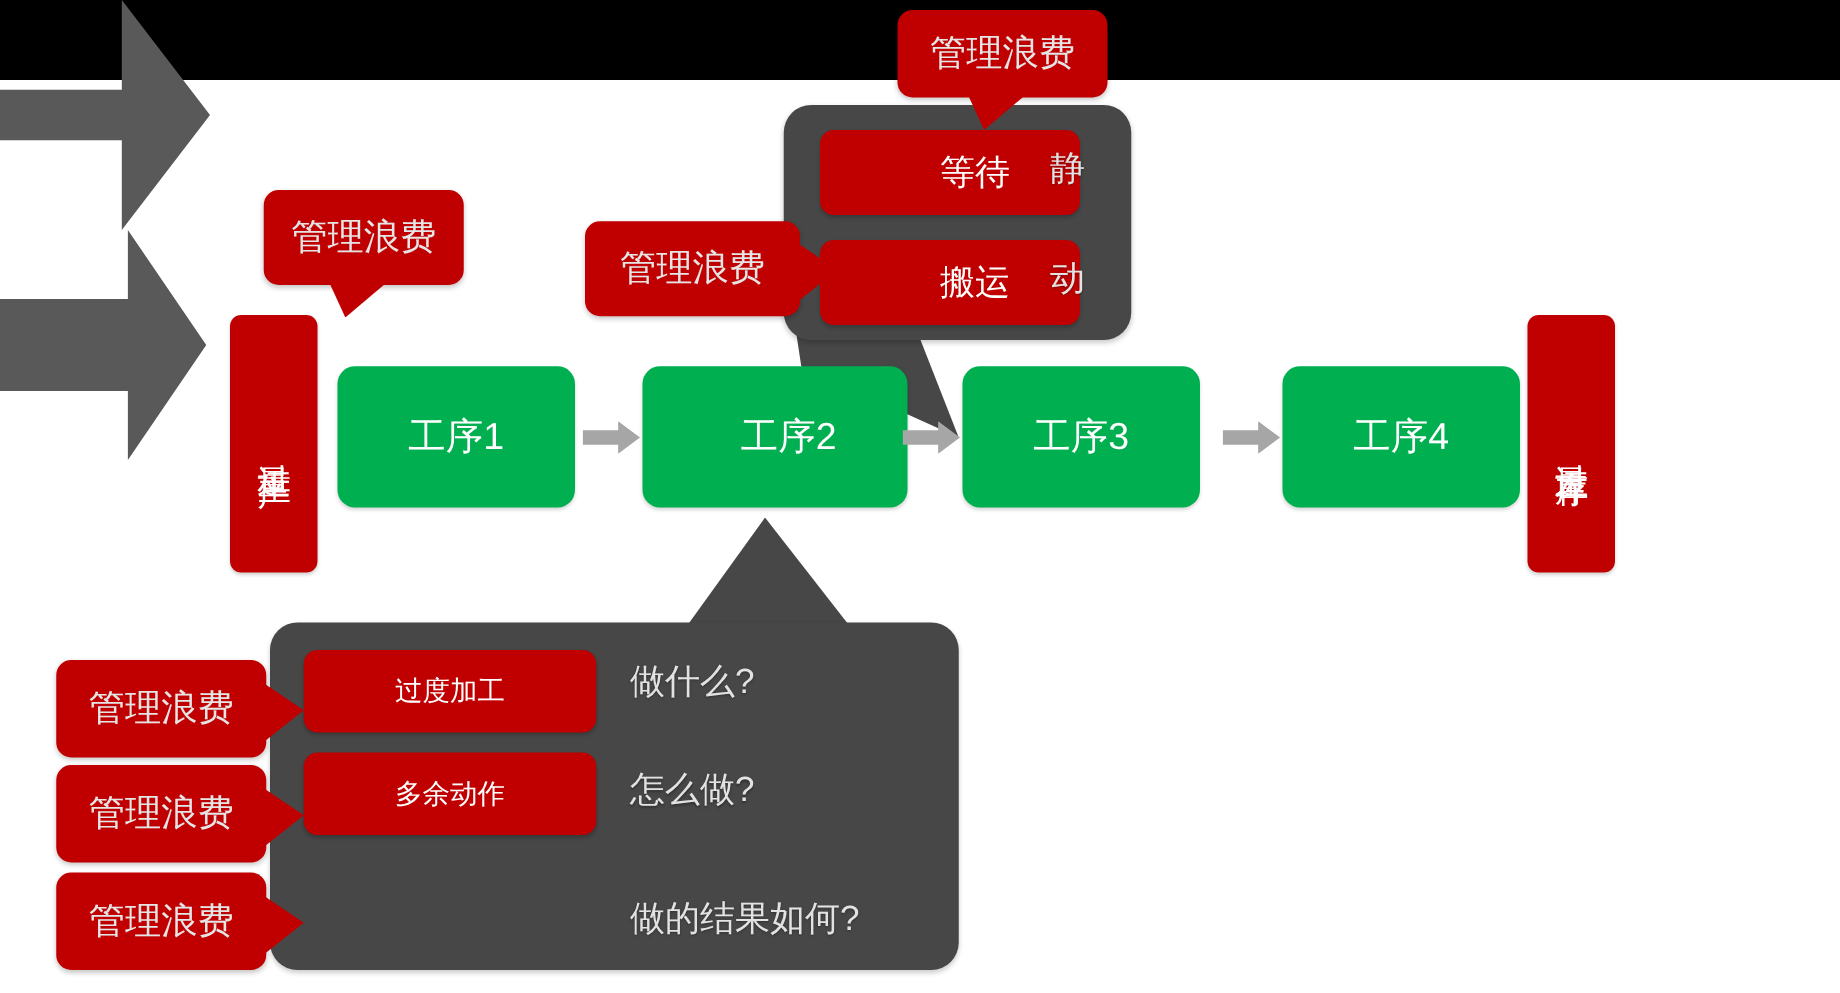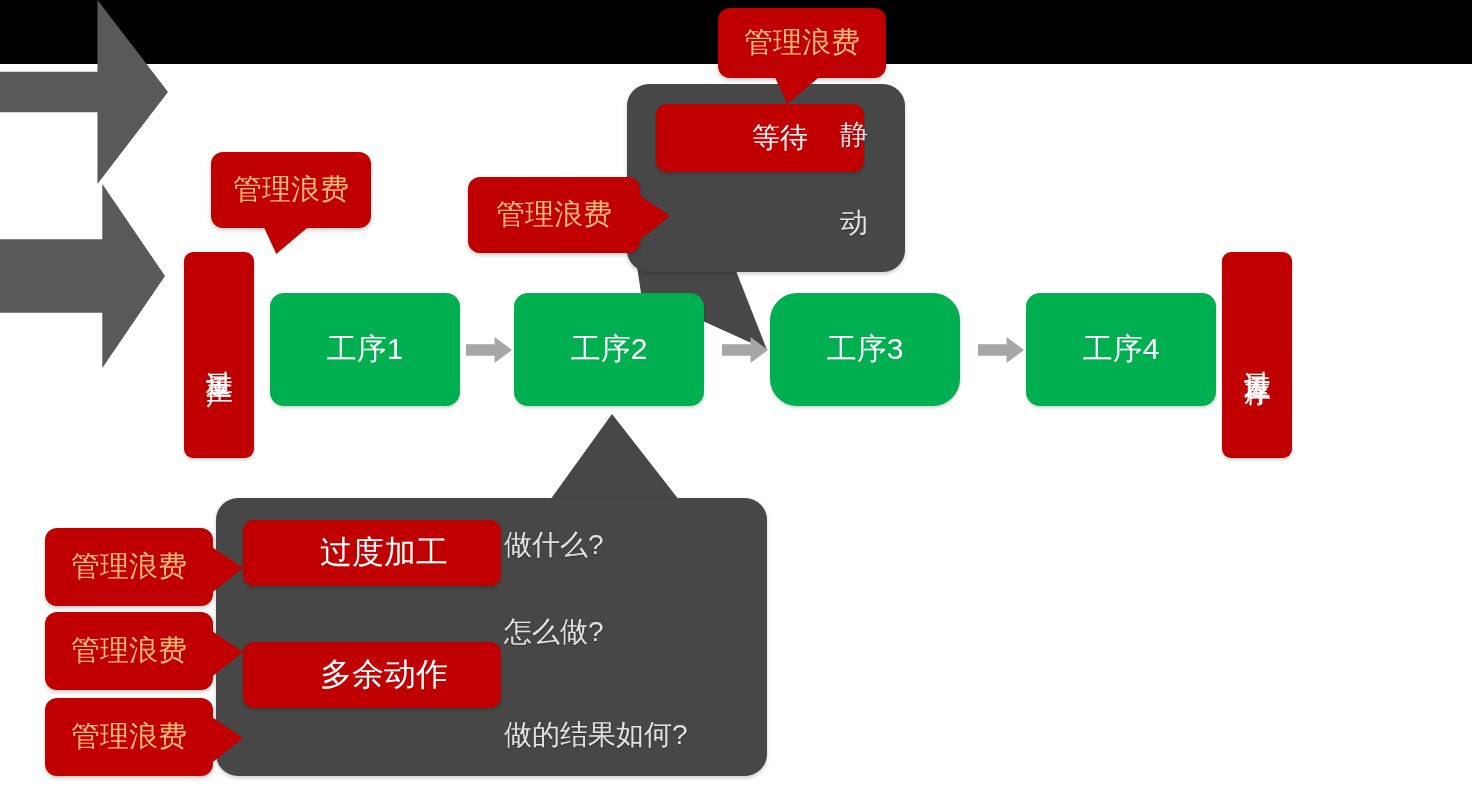--- a/index.html
+++ b/index.html
@@ -48,22 +48,22 @@
   
   .proc{
     position:absolute;top:293px;width:190px;height:113px;
     background:#00AF50;border-radius:14px;
     color:#fff;font-size:30px;
     display:flex;align-items:center;justify-content:center;
     box-shadow:0 2px 3px rgba(0,0,0,.16);
     text-align:right;
   }
   .p1{left:270px;}
-  .p2{left:514px;}
-  .p3{left:770px;border-radius:27px;}
+  .p2{left:514px;padding-left:22px;}
+  .p3{left:770px;}
   .p4{left:1026px;}
 
   
   .conn{
     position:absolute;top:337px;width:46px;height:26px;background:#A6A6A6;
     clip-path:polygon(0 28%,62% 28%,62% 0,100% 50%,62% 100%,62% 72%,0 72%);
   }
   .c1{left:466px;}
   .c2{left:722px;}
   .c3{left:978px;}
@@ -92,40 +92,40 @@
   
   .chip{
     position:absolute;background:#C00000;border-radius:11px;
     color:#fff;display:flex;align-items:center;justify-content:center;
     box-shadow:0 2px 3px rgba(0,0,0,.2);
   }
   .chip-top{left:656px;width:168px;height:68px;font-size:28px;padding-left:40px;}
   .chip-wait{top:104px;}
   .chip-move{top:192px;}
 
-  .chip-bottom{left:243px;width:234px;height:66px;font-size:32px;padding-left:24px;}
+  .chip-bottom{left:243px;width:234px;height:66px;font-size:22px;}
   .chip-b1{top:520px;}
-  .chip-b2{top:642px;}
+  .chip-b2{top:602px;}
   .chip-b3{top:694px;}
 
   
   .panel-label{
     position:absolute;color:#e2e2e2;font-size:28px;line-height:1;
     text-shadow:0 1px 2px rgba(0,0,0,.35);
   }
   .lab-jing{left:840px;top:121px;}
   .lab-dong{left:840px;top:209px;}
   .q1{left:504px;top:531px;}
   .q2{left:504px;top:618px;}
   .q3{left:504px;top:705px;margin-top:16px;}
 
   
   .callout{
     position:absolute;background:#C00000;border-radius:12px;
-    color:#fdba74;font-size:29px;
+    color:#e5e5e5;font-size:29px;
     display:flex;align-items:center;justify-content:center;
     box-shadow:0 2px 4px rgba(0,0,0,.22);
   }
   .callout .tail{position:absolute;background:#C00000;}
   
   .tail-down{
     left:50%;bottom:-26px;transform:translateX(-60%);
     width:46px;height:28px;
     clip-path:polygon(0 0,100% 0,28% 100%);
   }
@@ -172,20 +172,21 @@
 
   <div class="vbar vbar-right">过量库存</div>
 
   <div class="arrow-out">
     <span class="lbl">产出</span>
   </div>
 
   <div class="chip chip-top chip-wait">等待</div>
   <div class="panel-label lab-jing">静</div>
 
+  <div class="chip chip-top chip-move">搬运</div>
   <div class="panel-label lab-dong">动</div>
 
   <div class="chip chip-bottom chip-b1">过度加工</div>
   <div class="panel-label q1">做什么?</div>
 
   <div class="chip chip-bottom chip-b2">多余动作</div>
   <div class="panel-label q2">怎么做?</div>
 
   <div class="panel-label q3">做的结果如何?</div>
 

